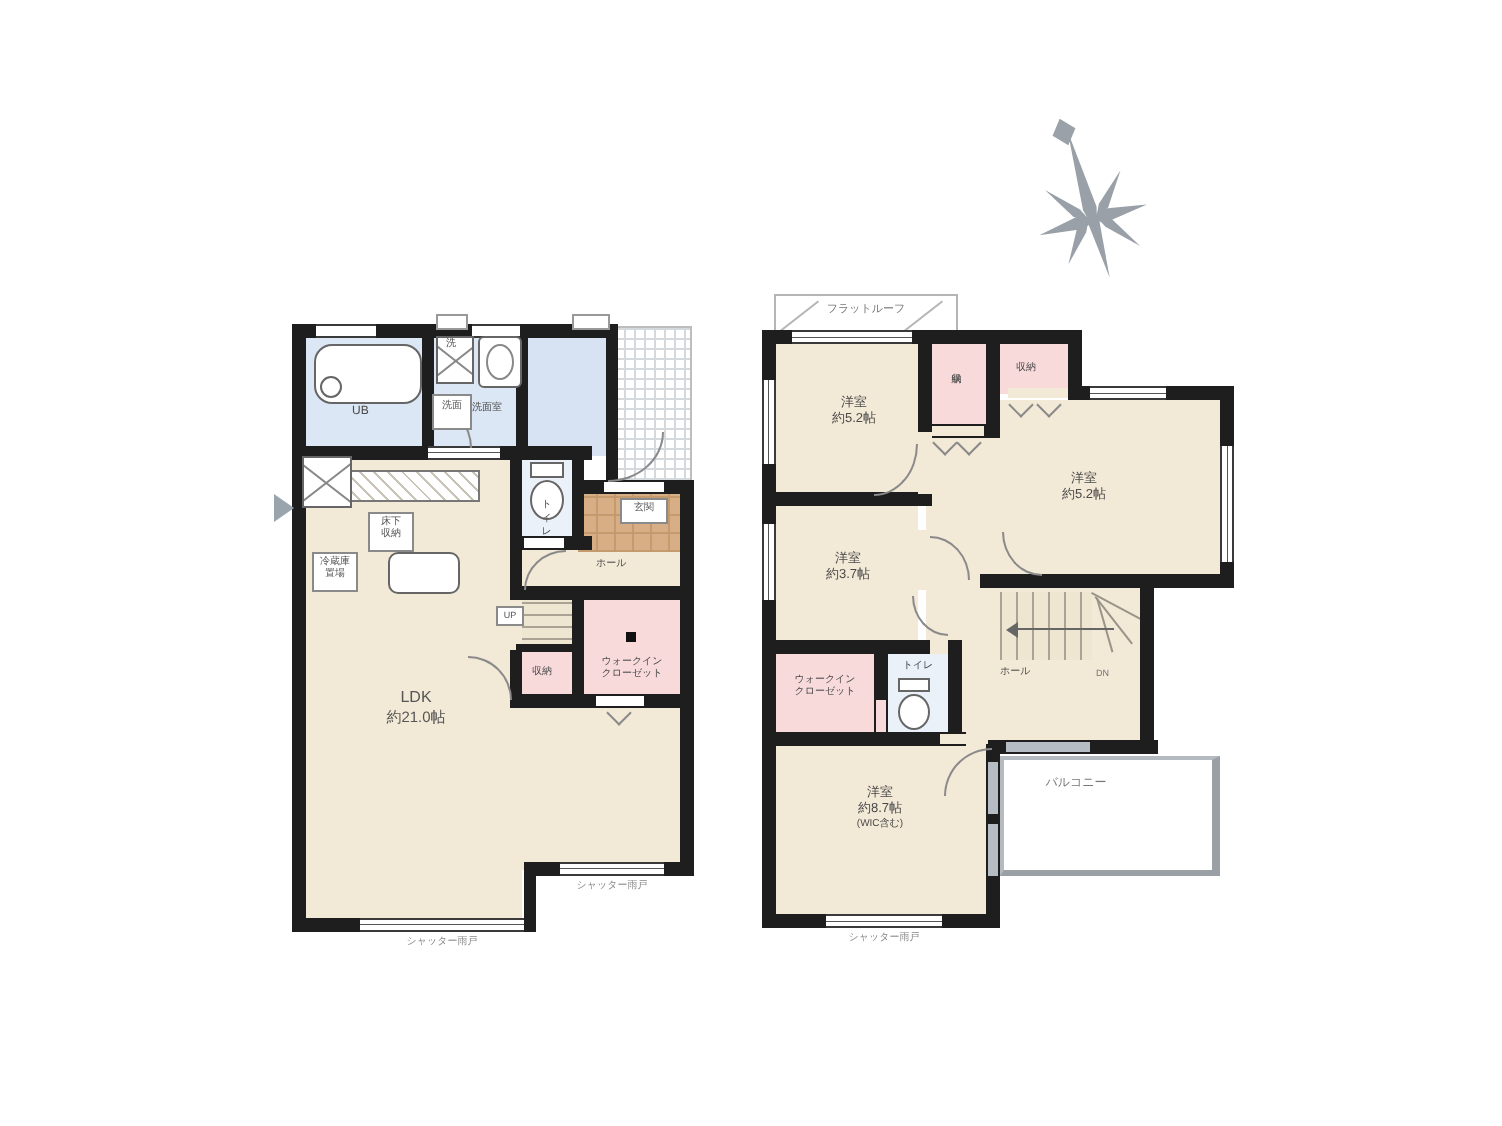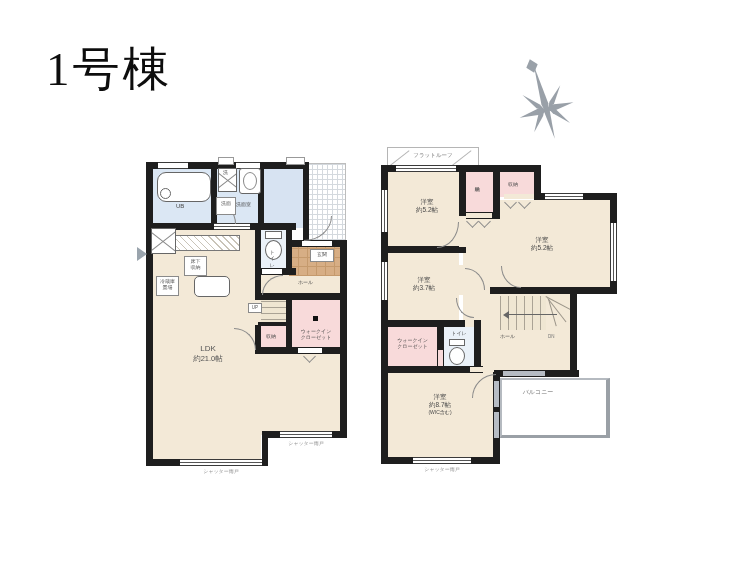--- a/index.html
+++ b/index.html
@@ -26,21 +26,20 @@
   .cross i.a{transform:rotate(38deg);} .cross i.b{transform:rotate(-38deg);}
   .vtext{writing-mode:vertical-rl;text-orientation:upright;letter-spacing:1px;}
   .diag{position:absolute;width:24px;height:0;border-top:1px solid #b5b5b5;transform-origin:left top;}
   .stair-line{position:absolute;height:0;border-top:1px solid #9a9488;transform-origin:left top;}
 </style>
 </head>
 <body>
 
 <div id="canvas">
 
-  <div class="lbl" style="left:46px;top:40px;font-family:'Liberation Serif','DejaVu Serif',serif;font-size:47px;color:#0d0d0d;letter-spacing:3px;">1号棟</div>
 
   <svg width="72" height="86" viewBox="0 0 72 86" style="position:absolute;left:510px;top:58px;">
     <g fill="#99a0a8" transform="rotate(-16 36 50)">
       <polygon points="36,6 39.5,46 36,60 32.5,46"></polygon>
       <polygon points="36,82 38.8,54 36,47 33.2,54"></polygon>
       <polygon points="8,52 30,48 38,52 30,55"></polygon>
       <polygon points="64,52 42,48 34,52 42,55"></polygon>
       <polygon points="17,31 31,45 34,51 27,48"></polygon>
       <polygon points="56,32 41,45 38,51 45,48"></polygon>
       <polygon points="18,70 31,57 34,51 27,54"></polygon>

